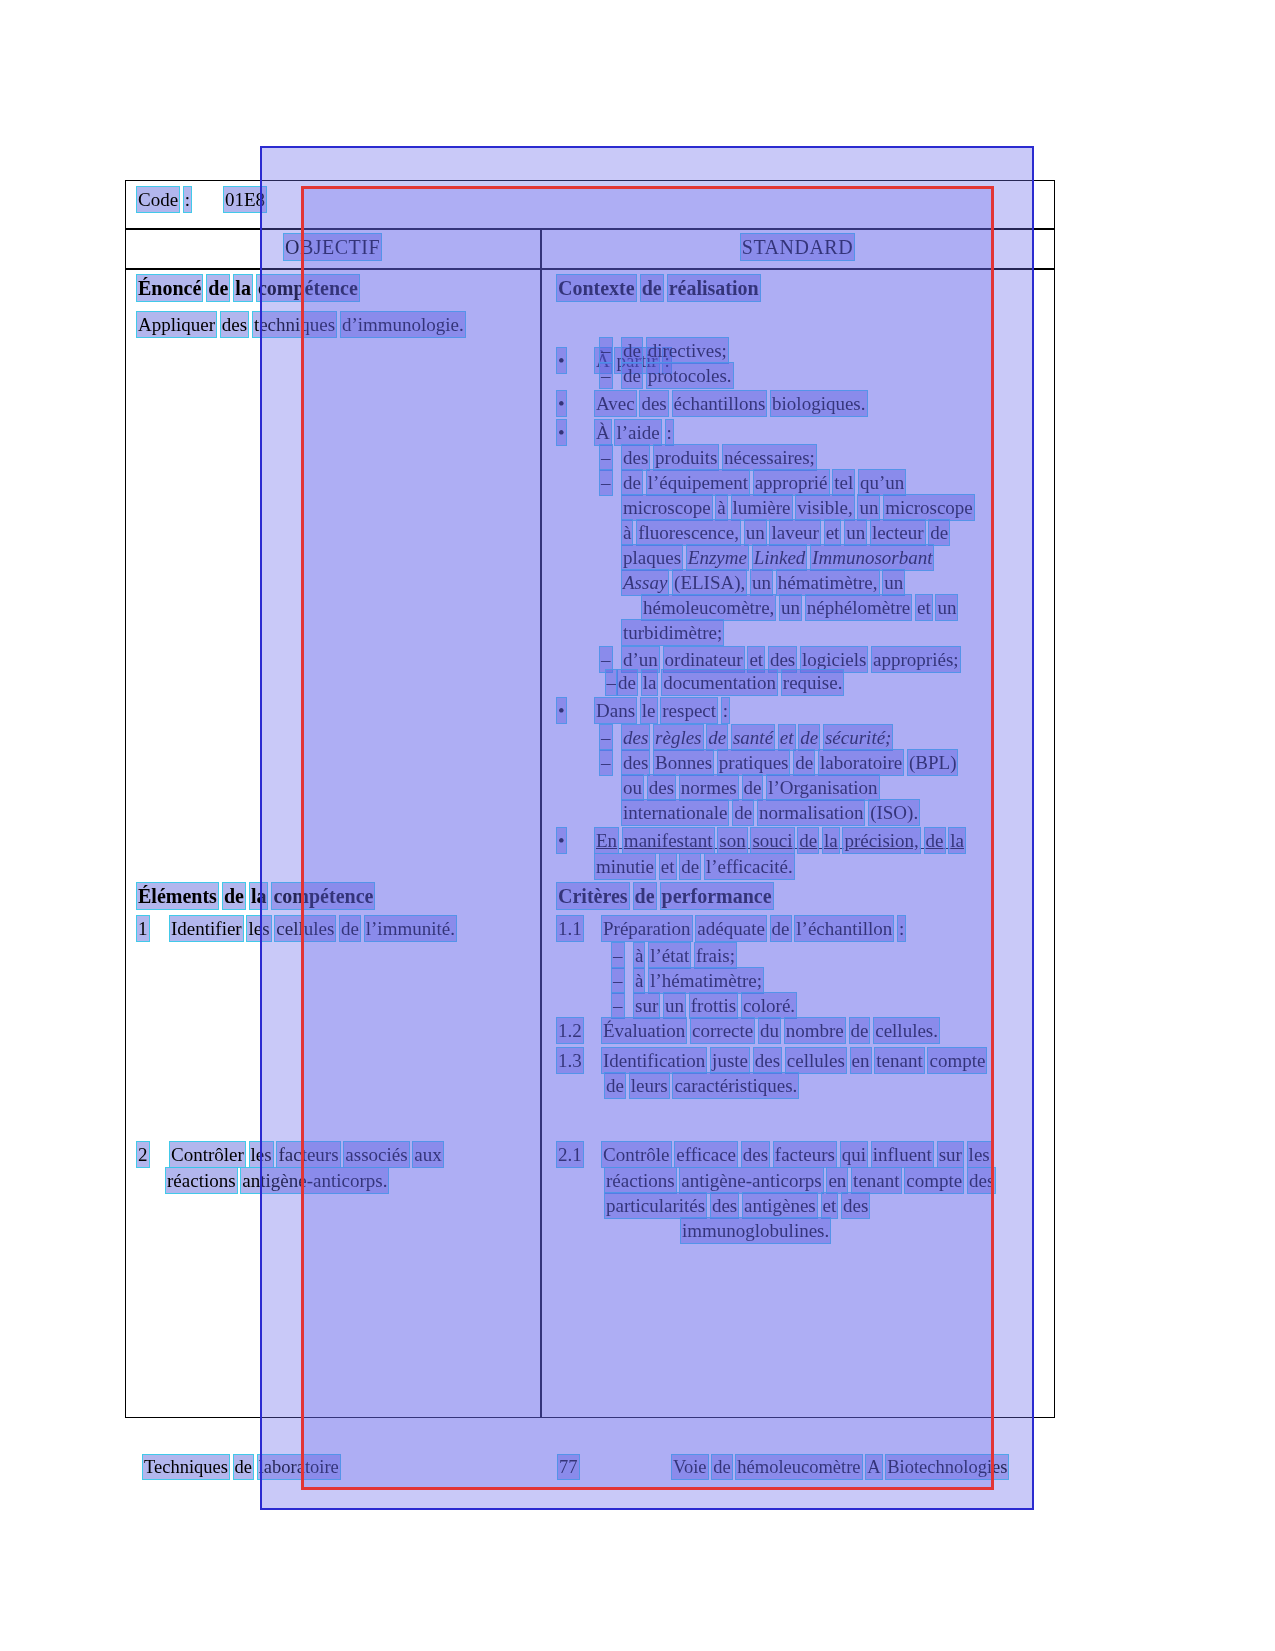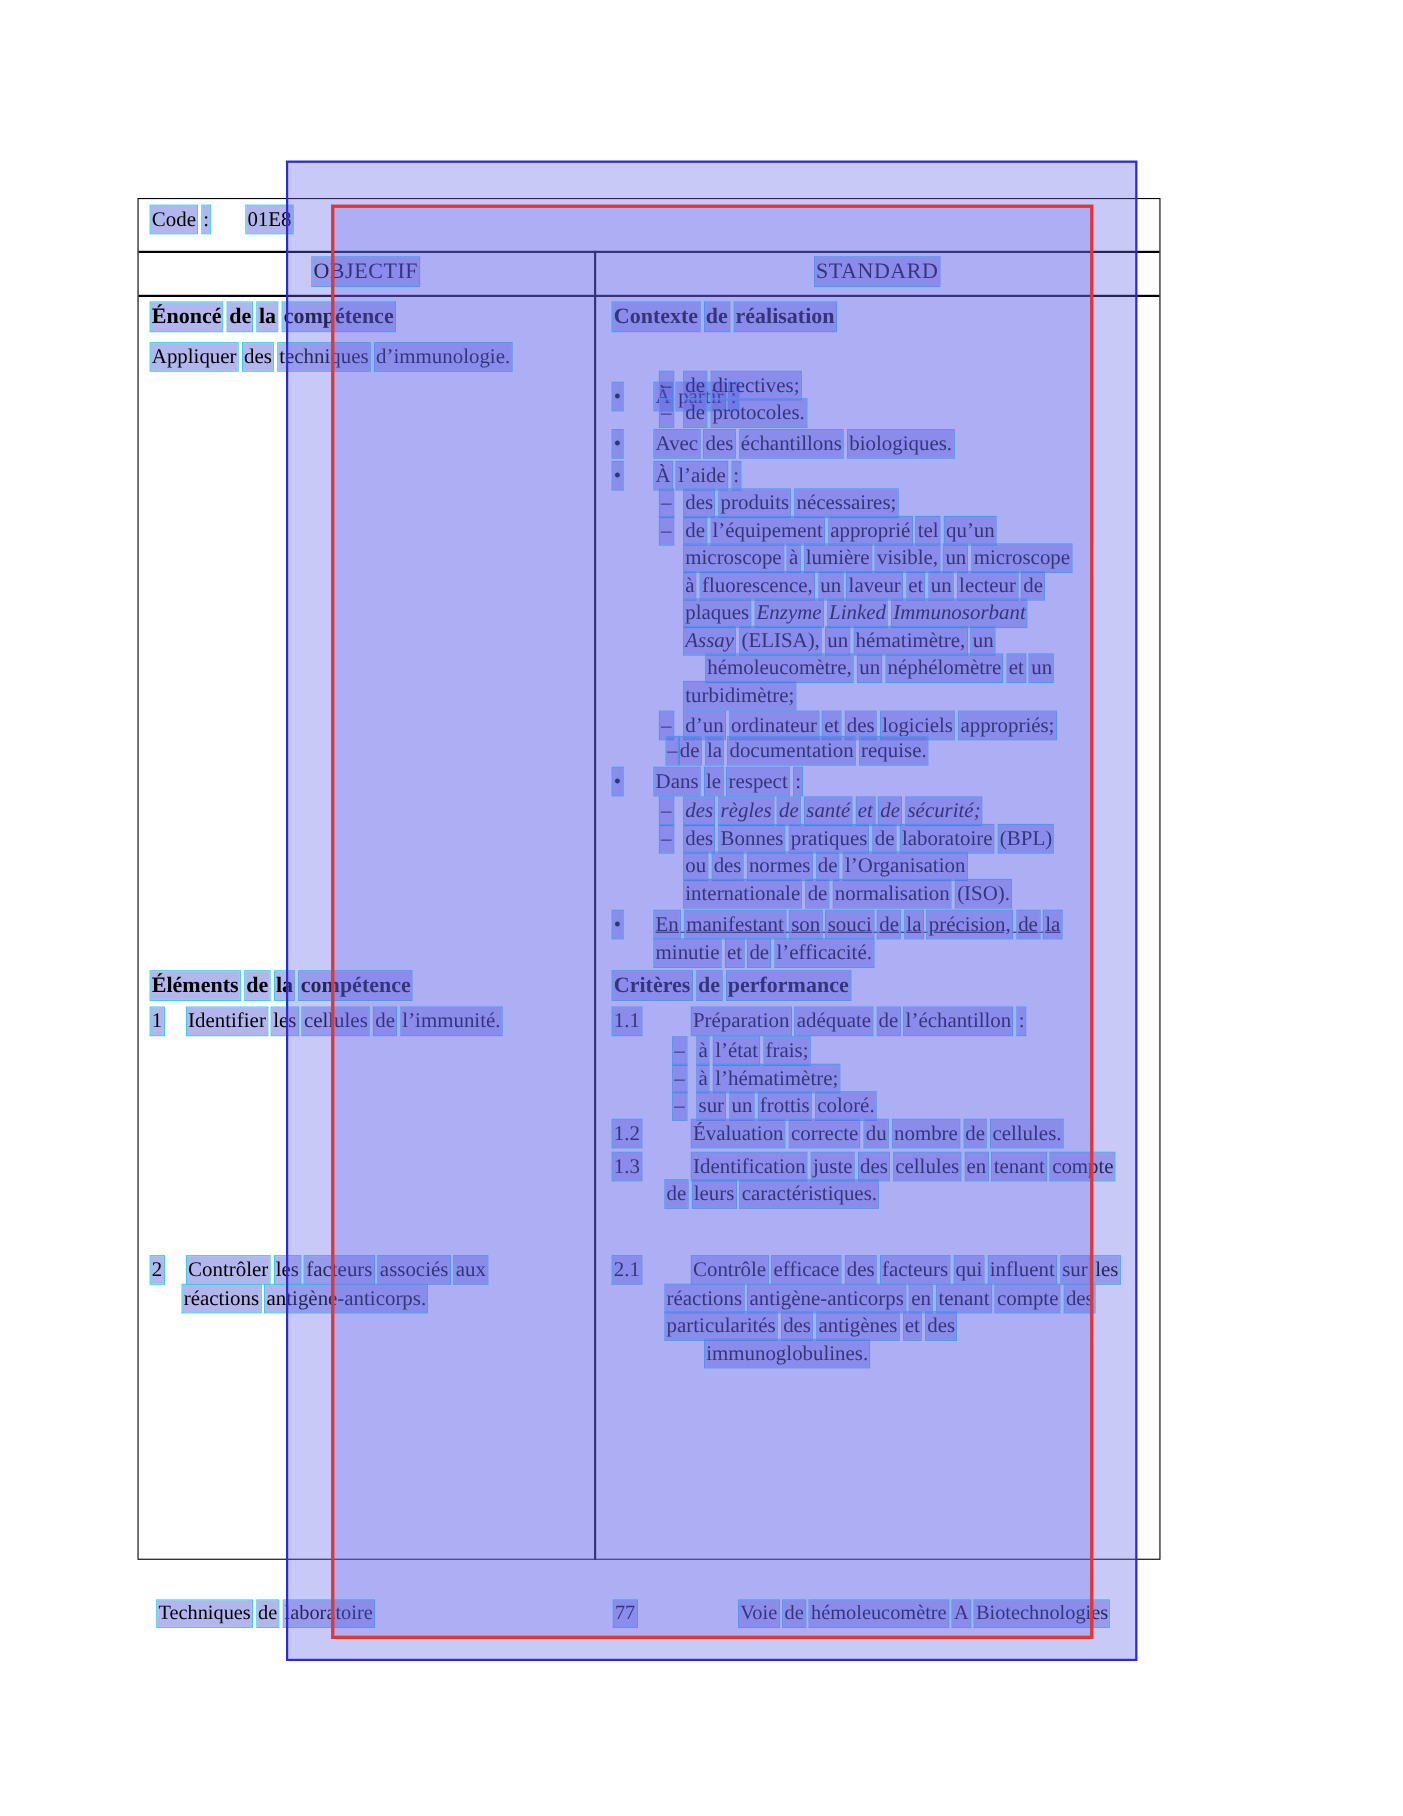--- a/index.html
+++ b/index.html
@@ -20,21 +20,21 @@
   
   .ln { position:absolute; white-space:nowrap; font-size:19px; line-height:25px; z-index:2; }
   .hdr { text-align:center; font-size:20px; letter-spacing:0.5px; }
   .bold { font-weight:bold; font-size:20px; }
   .it { font-style:italic; }
   .sm { font-size:18.5px; }
 
   .mk { display:inline-block; }
   .mk.b { width:38px; }
   .mk.d { width:22px; }
-  .num { display:inline-block; width:72px; }
+  .num { display:inline-block; width:45px; }
   .num1 { display:inline-block; width:33px; }
 
   
   .w { background:rgba(72,80,212,0.42); outline:1.5px solid rgba(56,198,232,0.95); padding:2px 1px; }
 
   
   .overlay { position:absolute; z-index:5; pointer-events:none;
              background:rgba(105,105,235,0.36); border:2px solid #2b2bd0; }
   .overlay.red { background:rgba(95,95,230,0.25); border:3px solid #e23535; }
 </style>
@@ -183,21 +183,21 @@
   </div>
   <div class="ln" style="left:557px; top:1142px;">
     <span class="num"><span class="w">2.1</span></span><span><span class="w">Contrôle</span> <span class="w">efficace</span> <span class="w">des</span> <span class="w">facteurs</span> <span class="w">qui</span> <span class="w">influent</span> <span class="w">sur</span> <span class="w">les</span></span>
   </div>
   <div class="ln" style="left:605px; top:1168px;">
     <span><span class="w">réactions</span> <span class="w">antigène-anticorps</span> <span class="w">en</span> <span class="w">tenant</span> <span class="w">compte</span> <span class="w">des</span></span>
   </div>
   <div class="ln" style="left:605px; top:1193px;">
     <span><span class="w">particularités</span> <span class="w">des</span> <span class="w">antigènes</span> <span class="w">et</span> <span class="w">des</span></span>
   </div>
-  <div class="ln" style="left:593px; top:1218px;padding-left:48px;">
+  <div class="ln" style="left:633px; top:1218px;padding-left:48px;">
     <span><span class="w">immunoglobulines.</span></span>
   </div>
 
   <div class="ln sm" style="left:143px; top:1455px;">
     <span><span class="w">Techniques</span> <span class="w">de</span> <span class="w">laboratoire</span></span>
   </div>
   <div class="ln sm" style="left:558px; top:1455px;">
     <span><span class="w">77</span></span>
   </div>
   <div class="ln sm" style="left:672px; top:1455px;">

